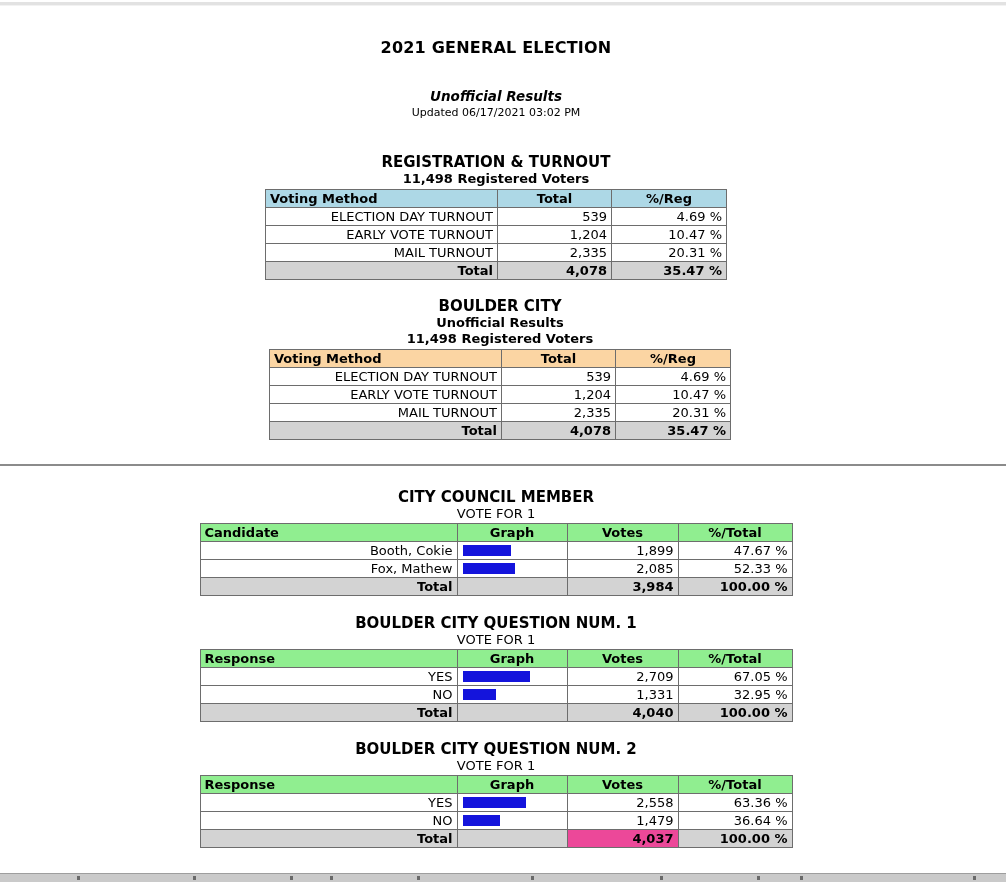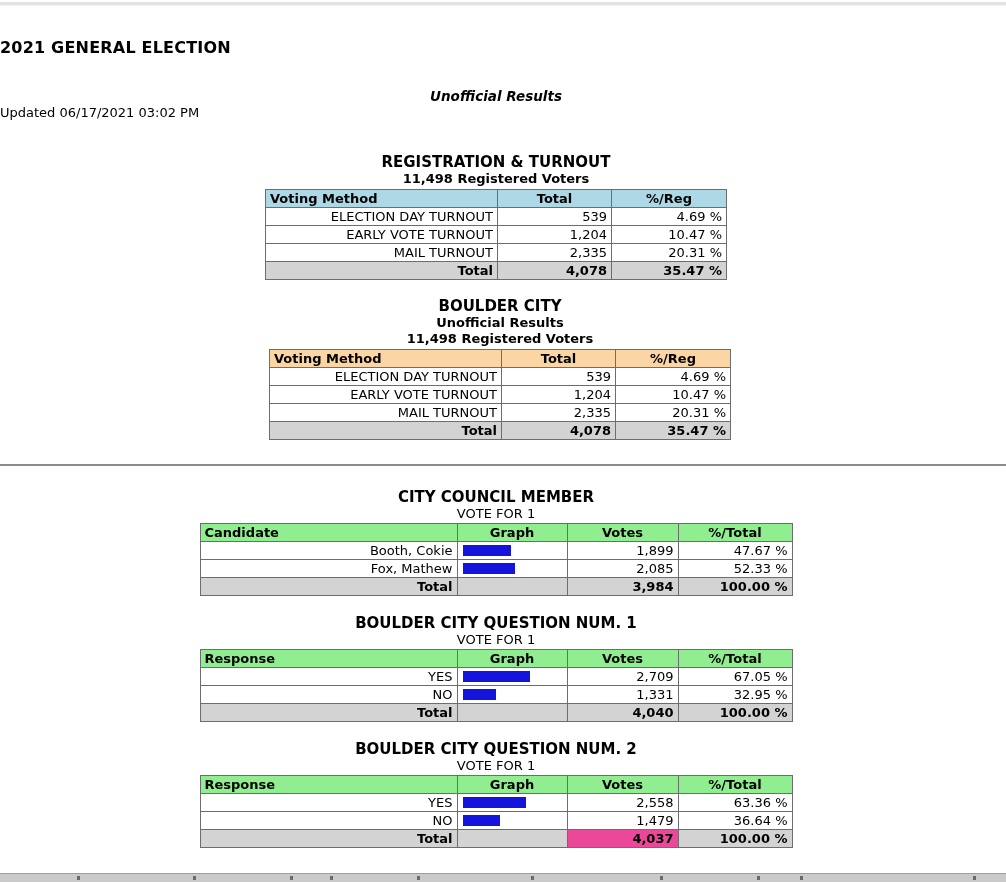--- a/index.html
+++ b/index.html
@@ -18,37 +18,38 @@
   .top-rule {
     margin-top: 2px;
     height: 3px;
     background: #e2e2e2;
     border-bottom: 1px solid #f2f2f2;
   }
   .content {
     width: 992px;
   }
   .page-title {
-    text-align: left;
+    text-align: center;
     font-size: 16px;
     line-height: 19px;
     font-weight: bold;
     margin: 32px 0 0 0;
     letter-spacing: 0.2px;
   }
   .subtitle {
     text-align: center;
     font-size: 13.5px;
     line-height: 16px;
     font-weight: bold;
     font-style: italic;
     margin-top: 31px;
   }
   .updated {
-    font-size: 13px;
+    text-align: center;
+    font-size: 11px;
     line-height: 16px;
     margin-top: 1px;
   }
   .sec-title {
     text-align: center;
     font-weight: bold;
     font-size: 15px;
     line-height: 17px;
   }
   .sec-sub {

